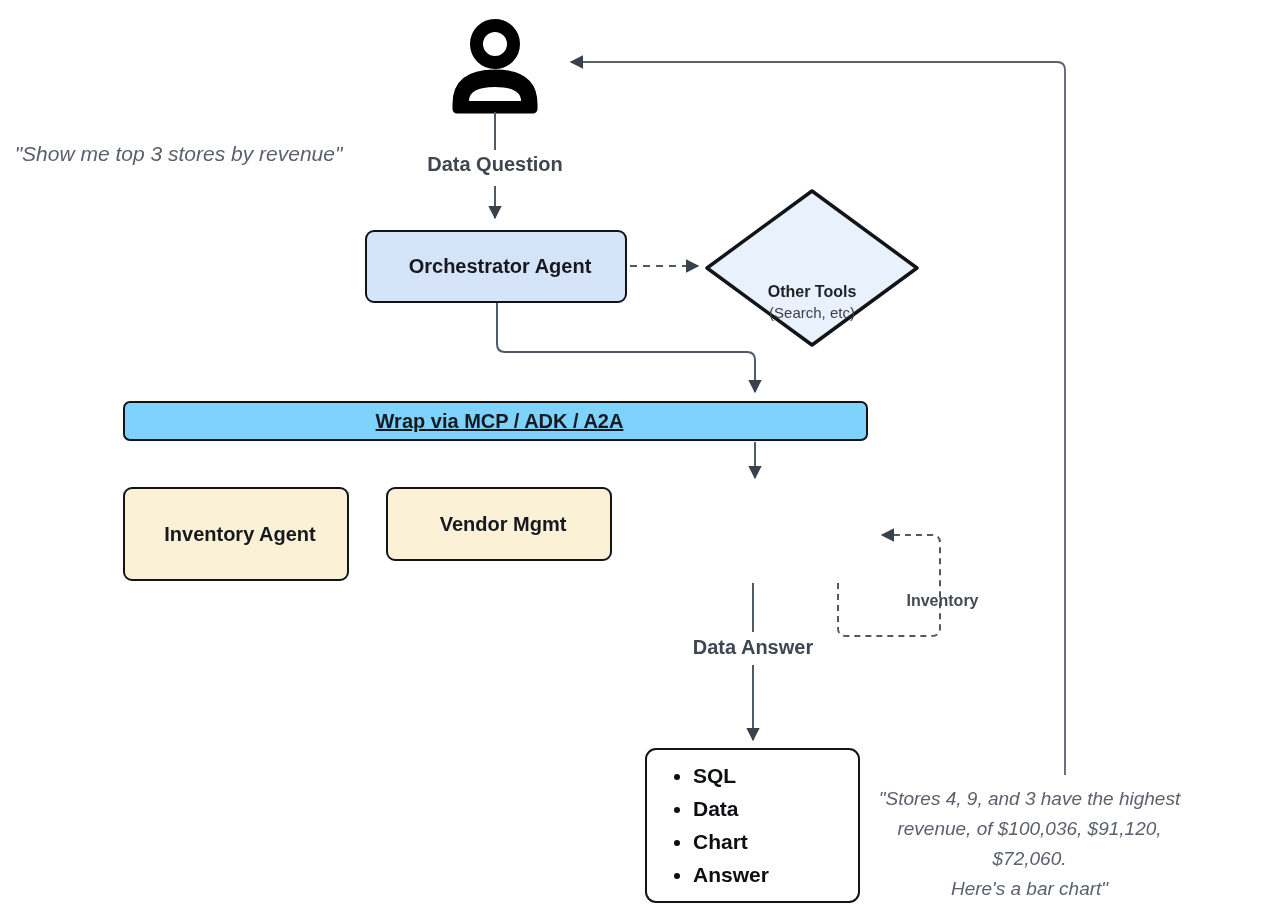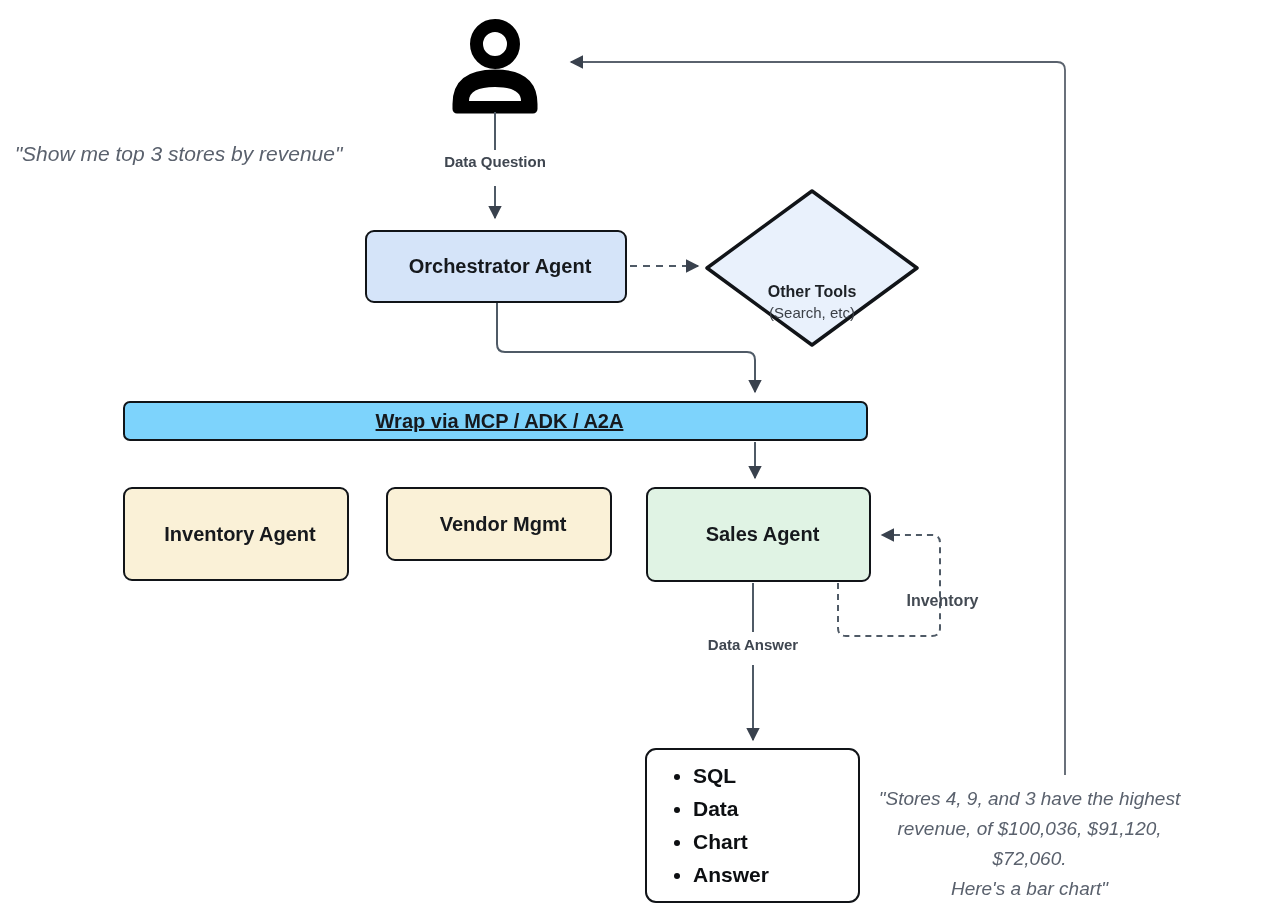--- a/index.html
+++ b/index.html
@@ -57,21 +57,21 @@
     text-align: center;
     color: #1d2126;
     line-height: 1.35;
   }
   .diamond-text .t1 { font-weight: bold; font-size: 16px; margin-top: 40px; }
   .diamond-text .t2 { font-size: 15px; color: #3a3f46; }
 
   .flow-label {
     position: absolute;
     font-weight: bold;
-    font-size: 15px;
+    font-size: 20px;
     color: #3f4650;
     text-align: center;
   }
   .label-data-question { left: 400px; top: 153px; width: 190px; }
   .label-data-answer   { left: 658px; top: 636px; width: 190px; }
   .label-reasoning     { left: 880px; top: 592px; width: 125px; font-size: 16px; color: #434a53; }
 
   .quote {
     position: absolute;
     font-style: italic;
@@ -145,23 +145,20 @@
   </div>
 
   <div class="node node-inventory" style="background-color: rgb(250, 241, 215);">
     <span>Inventory Agent</span>
   </div>
 
   <div class="node node-vendor" style="background-color: rgb(250, 241, 215);">
     <span>Vendor Mgmt</span>
   </div>
 
-  <div class="node node-sales" style="background-color: rgb(224, 243, 228);">
-    <span>Sales Agent</span>
-  </div>
 
   <div class="node node-output">
     <ul>
       <li>SQL</li>
       <li>Data</li>
       <li>Chart</li>
       <li>Answer</li>
     </ul>
   </div>
 

